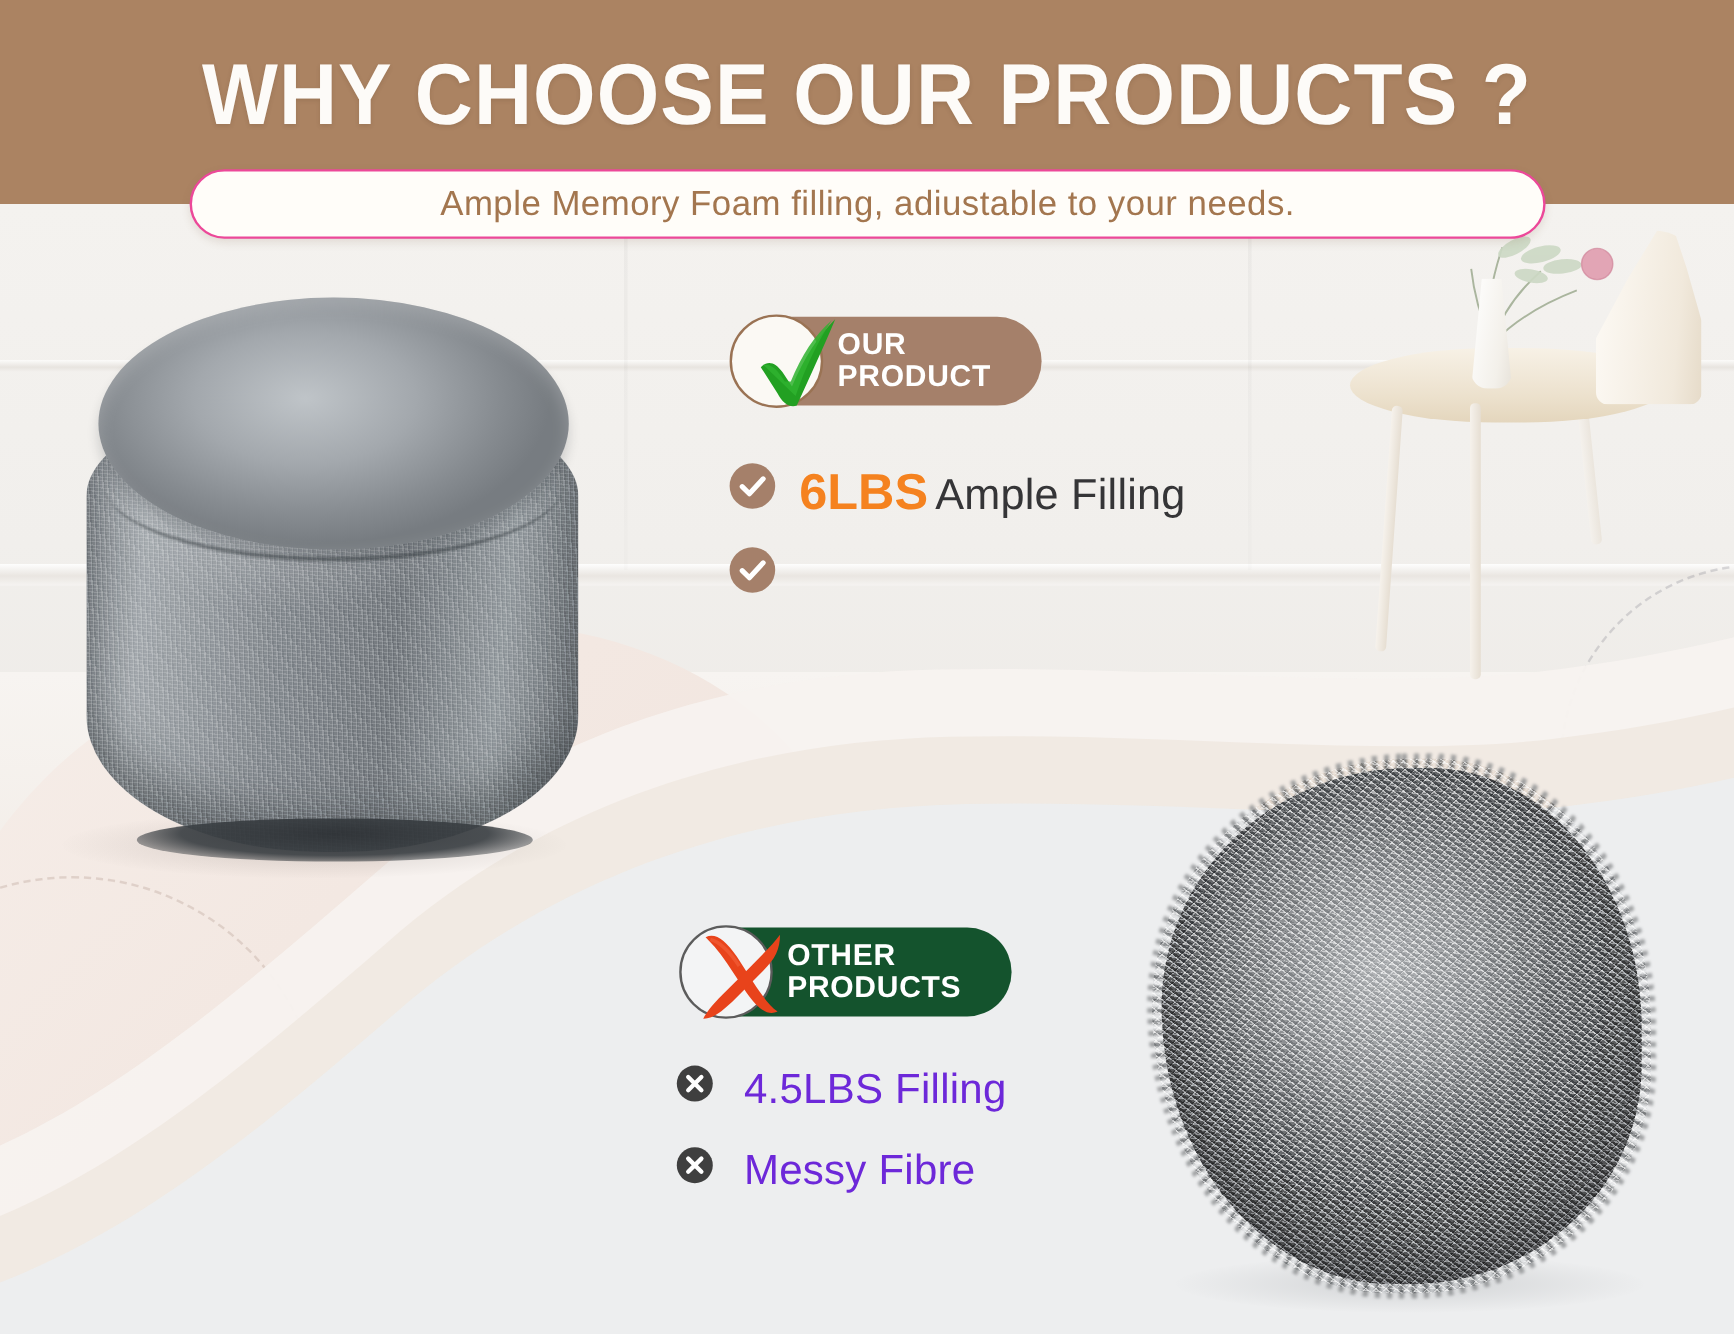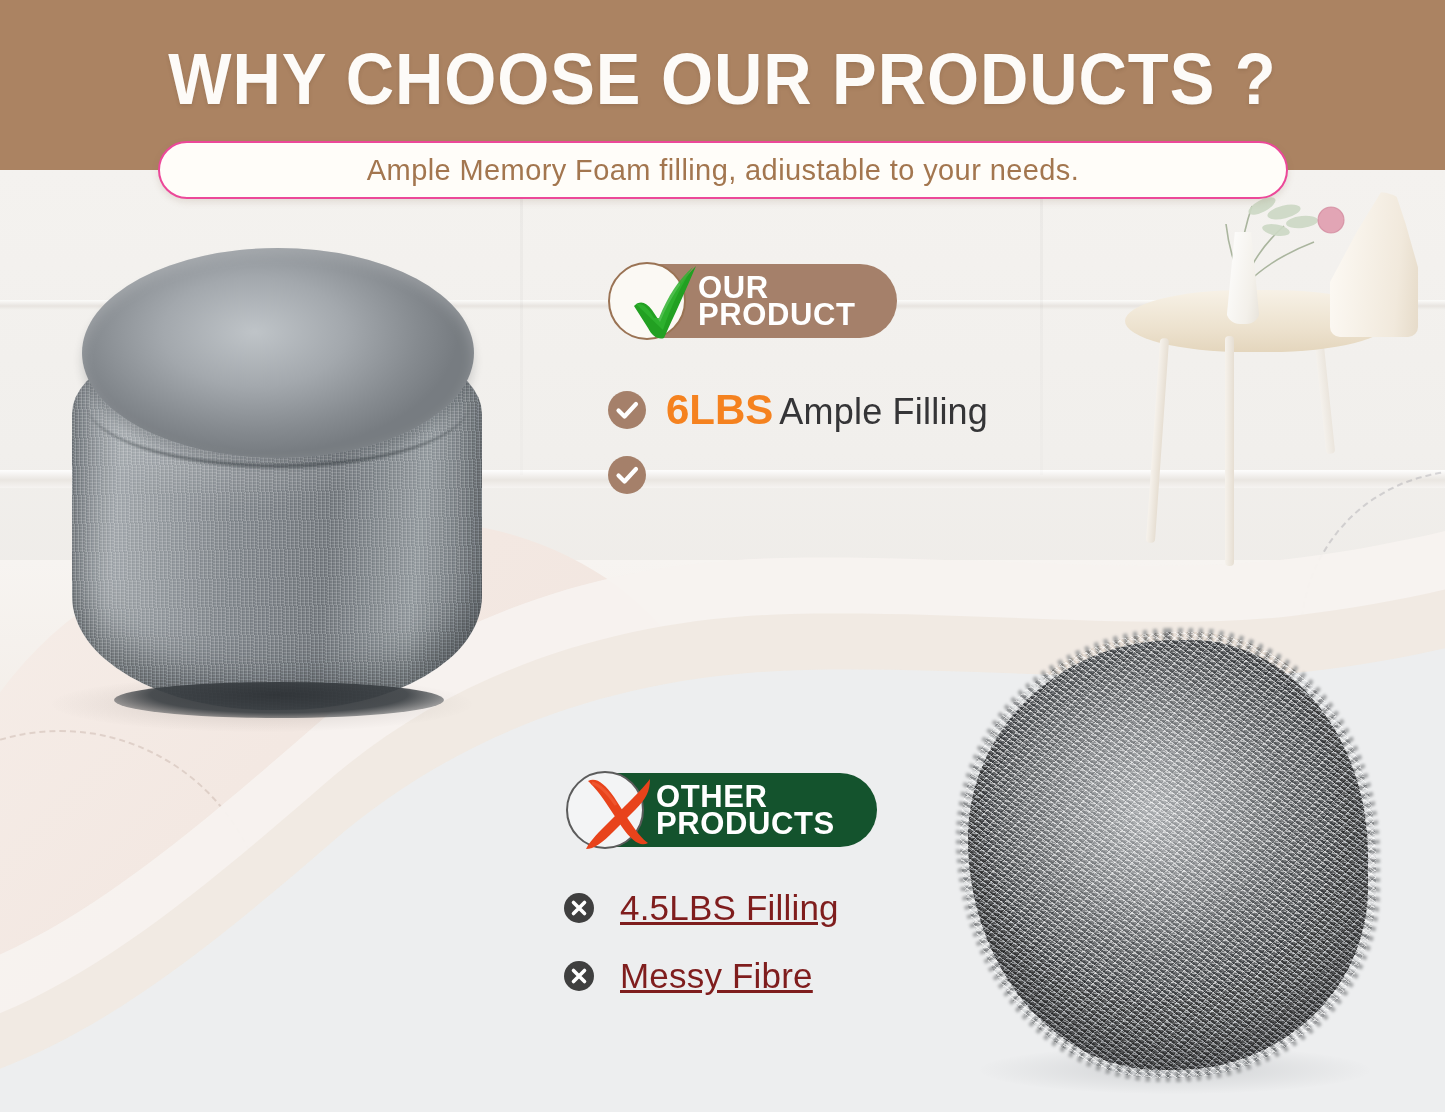--- a/index.html
+++ b/index.html
@@ -237,57 +237,57 @@
 
   
   .badge {
     position: absolute; display: flex; align-items: center;
     height: 74px; border-radius: 37px;
     padding-left: 84px; padding-right: 42px;
   }
   .badge-ours { left: 614px; top: 264px; background: #a5806a; }
   .badge-other { left: 572px; top: 773px; background: #14532d; }
   .badge-text {
-    color: #ffffff; font-weight: 700; font-size: 31px;
+    color: #ffffff; font-weight: 700; font-size: 25px;
     line-height: 27px; letter-spacing: .6px; text-transform: uppercase;
   }
   .badge-icon-circle {
     position: absolute; left: -6px; top: -2px;
     width: 78px; height: 78px; border-radius: 50%;
     background: #fbf9f4;
   }
   .badge-ours .badge-icon-circle { border: 2px solid #9a7354; }
   .badge-other .badge-icon-circle { border: 2px solid #5c5c5c; background: #f3f4f5; }
   .badge-glyph {
     position: absolute; left: 2px; top: -8px; width: 92px; height: 92px;
     overflow: visible;
   }
 
   
   .feature-list { position: absolute; }
   .list-ours { left: 608px; top: 386px; }
   .list-other { left: 564px; top: 888px; }
-  .feature-row { display: flex; align-items: center; }
+  .feature-row { display: flex; align-items: flex-start; }
   .list-ours .feature-row { margin-bottom: 22px; }
   .list-other .feature-row { margin-bottom: 28px; }
   .bullet {
     flex: 0 0 auto; width: 38px; height: 38px; border-radius: 50%;
     margin-right: 20px; position: relative;
   }
   .list-ours .bullet { background: #a5806a; }
   .list-other .bullet { width: 30px; height: 30px; background: #3f3f3f; margin-right: 26px; }
   .bullet svg { position: absolute; inset: 0; }
   .feature-label {
     color: #353537;
     font-family: "Liberation Sans Narrow", "Liberation Sans", sans-serif;
     font-size: 36px;
     white-space: nowrap;
     letter-spacing: .2px;
   }
-  .list-other .feature-label { font-size: 35px; color: #7f1d1d; text-decoration: underline; }
+  .list-other .feature-label { font-size: 35px; color: #6d28d9; }
   .feature-hl {
     color: #f5821f; font-weight: 700; font-size: 42px; margin-right: 6px;
     letter-spacing: 0;
   }
 </style>
 </head>
 <body>
 
 <div id="page">
 

